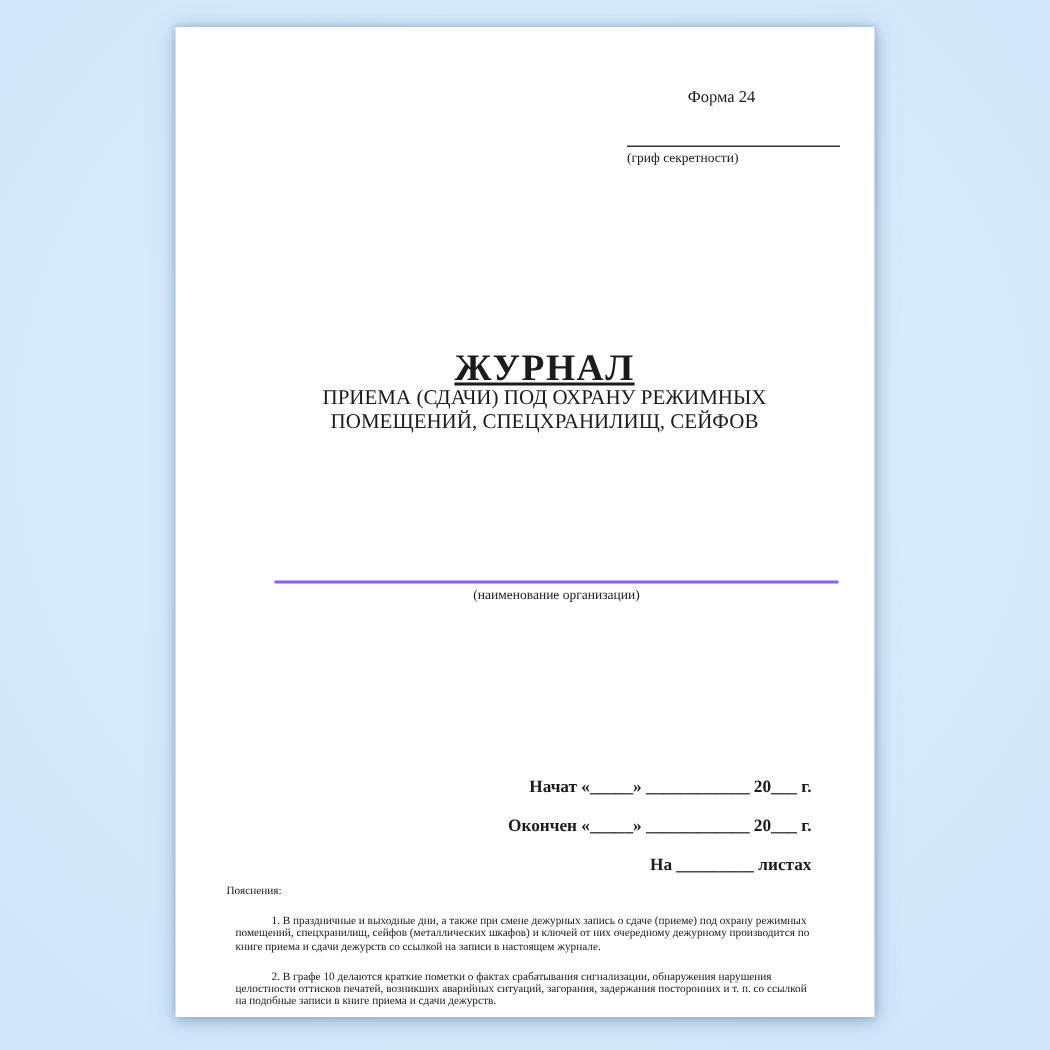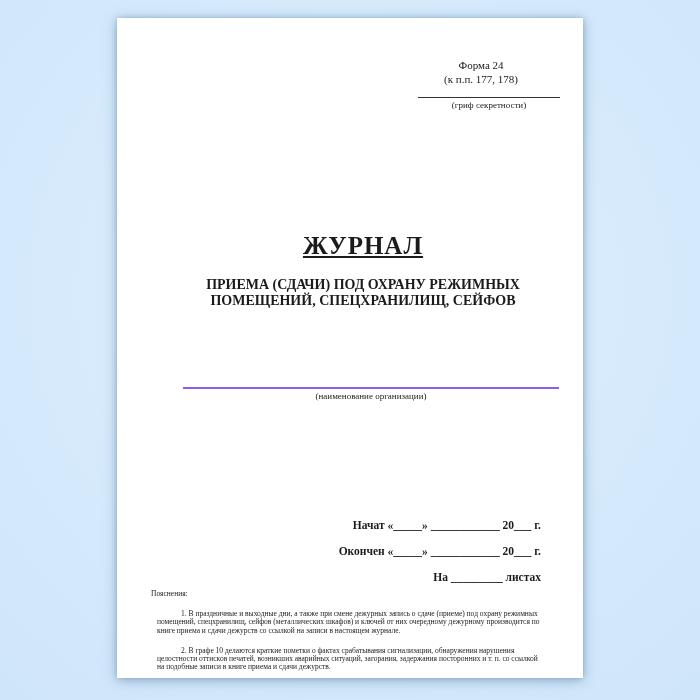--- a/index.html
+++ b/index.html
@@ -30,43 +30,41 @@
     text-align: center;
     font-size: 11px;
     line-height: 14px;
   }
   .secrecy-block {
     position: absolute;
     top: 79px;
     left: 301px;
     width: 142px;
     border-top: 1px solid #333;
-    text-align: center;
     font-size: 9px;
     padding-top: 2px;
     line-height: 10px;
   }
   .title-block {
     position: absolute;
     top: 215px;
     left: 36px;
     right: 10px;
     text-align: center;
   }
   .title-main {
     font-size: 25px;
     font-weight: bold;
     letter-spacing: 1px;
     line-height: 25px;
     text-decoration: underline;
   }
   .title-sub {
-    margin-top: 19px;
     font-size: 14px;
-    font-weight: bold;
+    font-weight: normal;
     line-height: 15.5px;
   }
   .org-block {
     position: absolute;
     top: 369px;
     left: 66px;
     width: 376px;
     border-top: 2px solid #8b5cf6;
     text-align: center;
     font-size: 9px;
@@ -100,21 +98,20 @@
     text-indent: 24px;
   }
 </style>
 </head>
 <body>
 
 <div class="paper">
 
   <div class="form-block">
     <div>Форма 24</div>
-    <div>(к п.п. 177, 178)</div>
   </div>
 
   <div class="secrecy-block">
     <div>(гриф секретности)</div>
   </div>
 
   <div class="title-block">
     <div class="title-main">ЖУРНАЛ</div>
     <div class="title-sub">
       <div>ПРИЕМА (СДАЧИ) ПОД ОХРАНУ РЕЖИМНЫХ</div>

